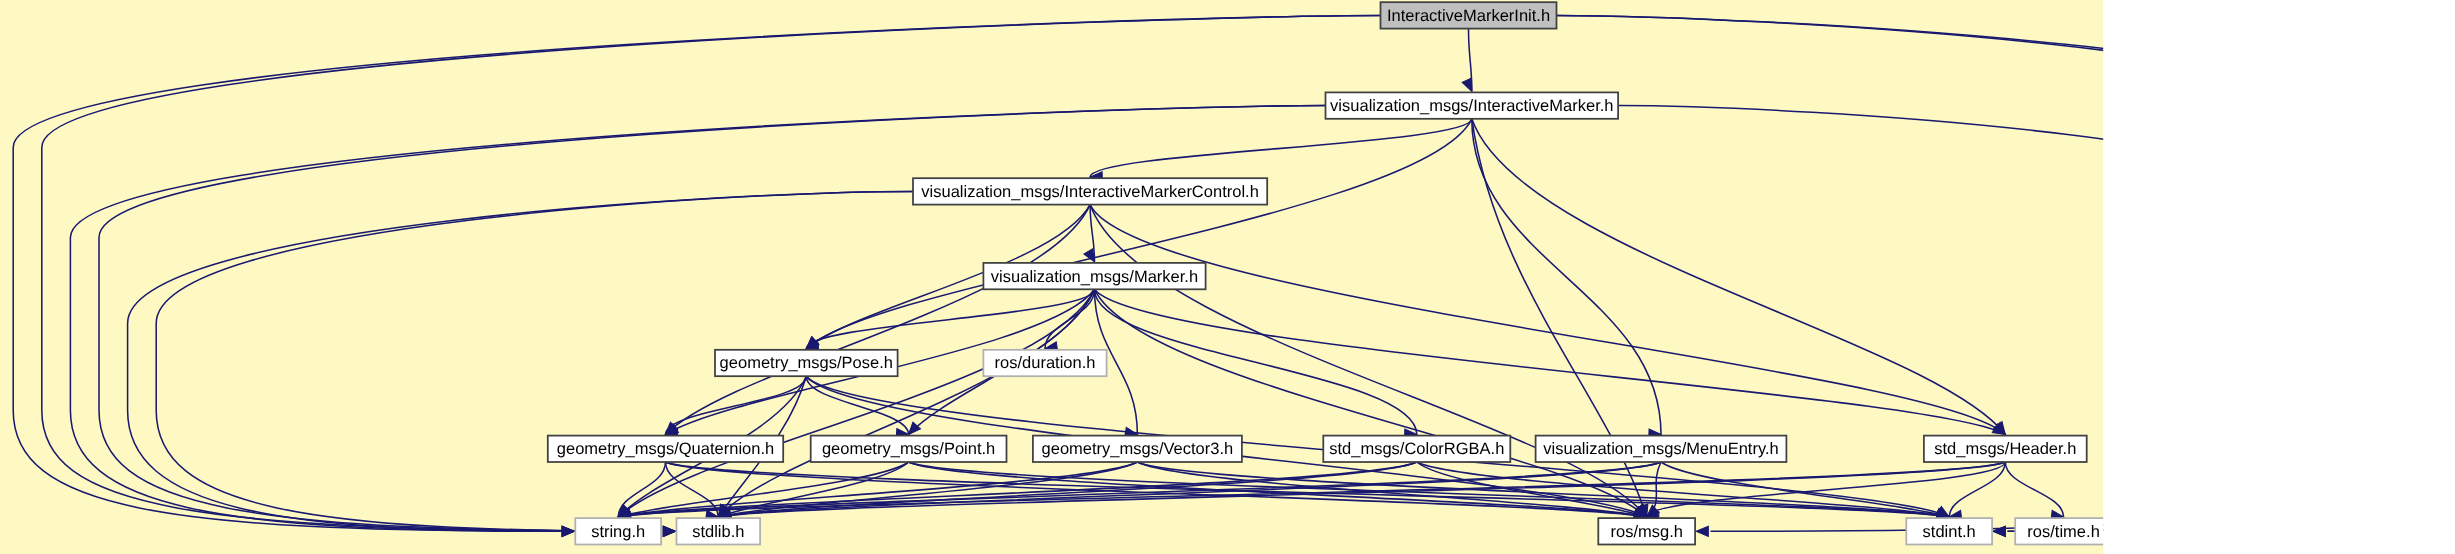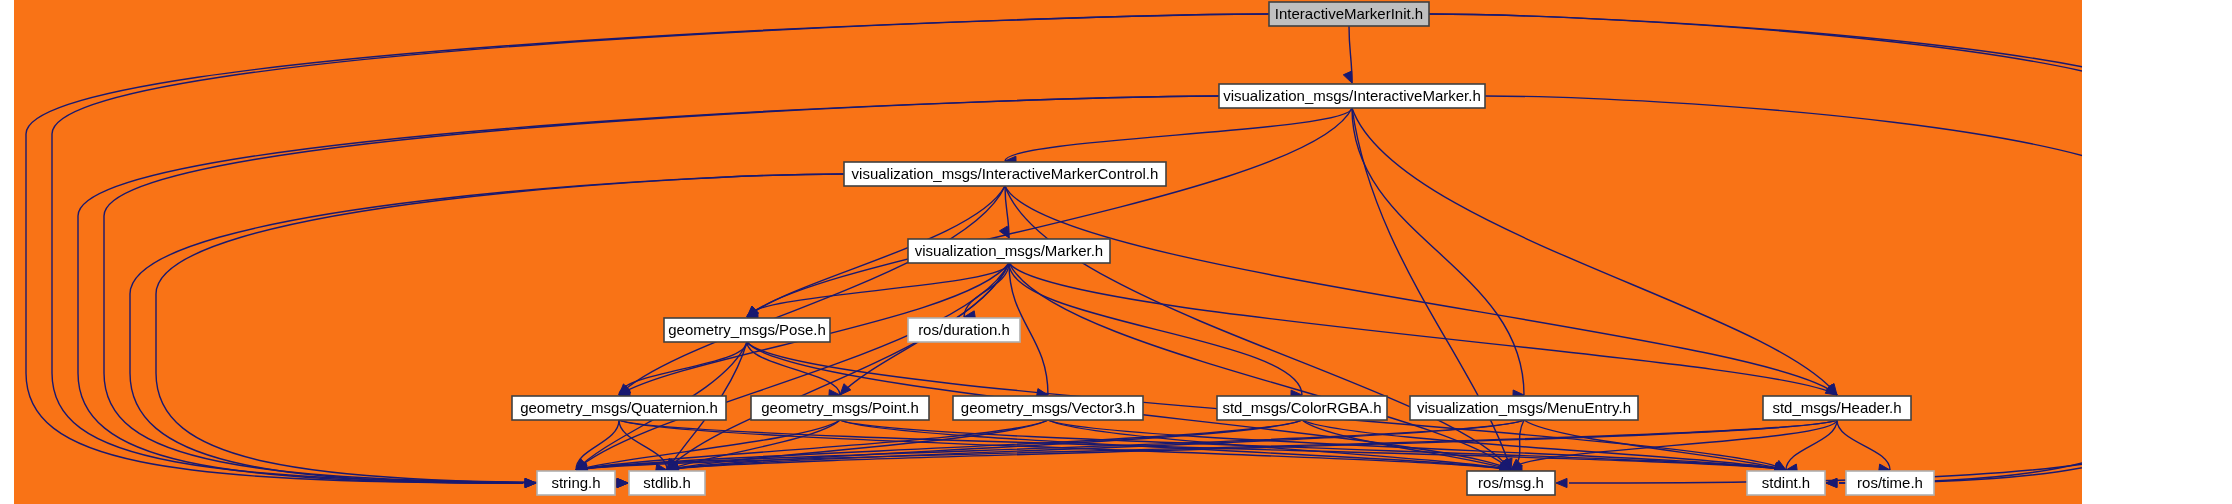--- a/index.html
+++ b/index.html
@@ -1,17 +1,17 @@
 <!DOCTYPE html>
 <html><head>
 <meta charset="utf-8">
 <style>
   html,body{margin:0;padding:0;background:#ffffff;}
   body{font-family:"Liberation Sans","DejaVu Sans",sans-serif;}
-  #graph-wrap{position:relative;width:2068px;height:504px;overflow:hidden;background:#f97316;margin-left:14px;}
+  #graph-wrap{position:relative;width:1912px;height:504px;overflow:hidden;background:#fef9c3;}
   svg#depgraph{display:block;width:2232px;height:504px;}
   .edge{fill:none;stroke:#191970;stroke-width:1.4;}
   .arrowhead{fill:#191970;stroke:#191970;}
   .node-box{stroke-width:1.6;}
   .node-label{font-family:"Liberation Sans","DejaVu Sans",sans-serif;font-size:15px;fill:#000000;dominant-baseline:middle;text-anchor:middle;}
 </style>
 </head>
 <body>
 
 <div id="graph-wrap">

